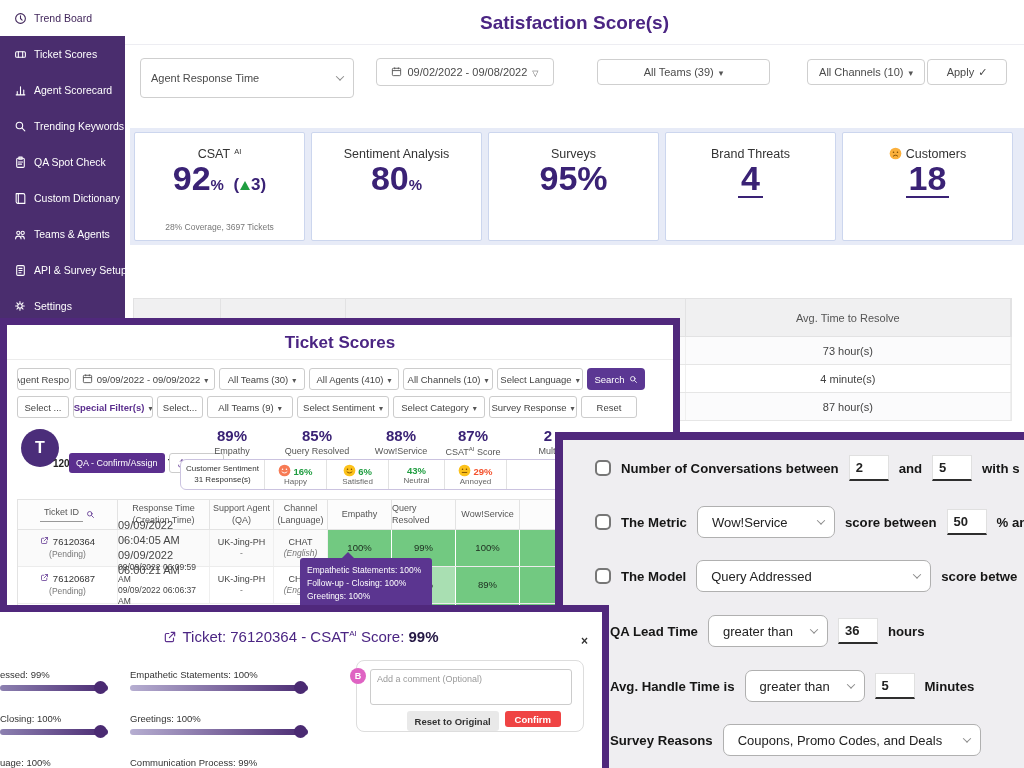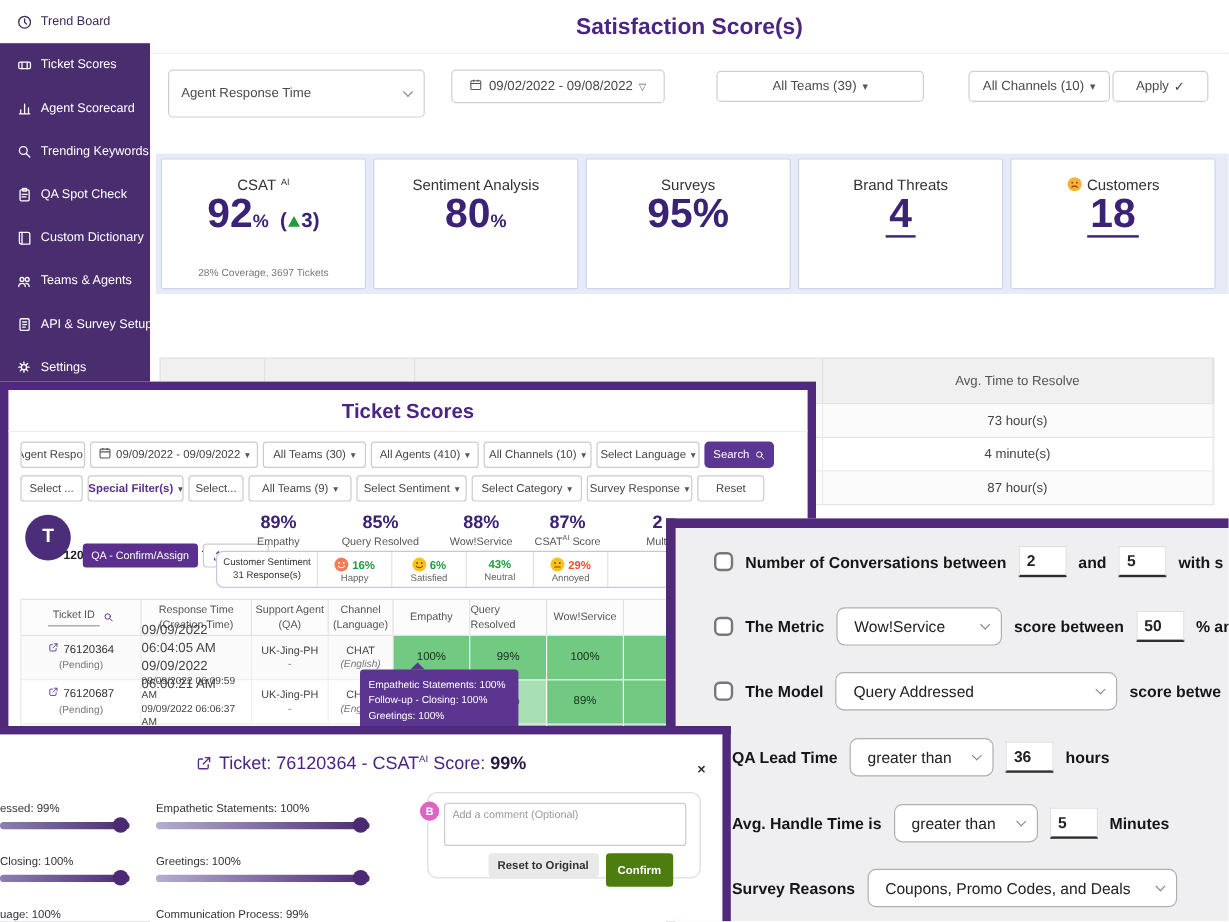--- a/index.html
+++ b/index.html
@@ -123,21 +123,21 @@
   .sl-label { position:absolute; font-size:9.5px; color:#333; white-space:nowrap; }
   .sl-track { position:absolute; height:6px; border-radius:3px; background:linear-gradient(90deg,#b6aed1,#4a2a72); cursor:pointer; }
   .sl-track.cut { background:linear-gradient(90deg,#8c80b0,#4a2a72); }
   .sl-thumb { position:absolute; top:-4px; width:13px; height:13px; border-radius:50%; background:#4a2a72; }
   .comment-card { position:absolute; left:356px; top:48px; width:228px; height:72px; border:1px solid #ddd; border-radius:8px; background:#fff; }
   .c-avatar { position:absolute; left:-7px; top:7px; width:16px; height:16px; border-radius:50%; background:#df63c3; color:#fff; font-size:9px; font-weight:700; display:flex; align-items:center; justify-content:center; }
   .c-textarea { position:absolute; left:13px; top:8px; width:202px; height:36px; border:1px solid #ccc; border-radius:3px; font-family:"Liberation Sans",sans-serif; font-size:9px; padding:4px 6px; resize:none; color:#333; }
   .c-textarea::placeholder { color:#9a9a9a; }
   .c-btns { position:absolute; right:22px; top:50px; display:flex; gap:6px; }
   .reset-btn { height:20px; padding:0 8px; background:#e9e9e9; border:none; border-radius:3px; font-size:9.5px; font-weight:700; color:#333; cursor:pointer; }
-  .confirm-btn { height:28px; padding:0 10px; background:#4d7c0f; border:none; border-radius:3px; font-size:9.5px; font-weight:700; color:#fff; cursor:pointer; }
+  .confirm-btn { height:16px; padding:0 10px; background:#ef4444; border:none; border-radius:3px; font-size:9.5px; font-weight:700; color:#fff; cursor:pointer; }
 
   .face { width:13px; height:13px; }
 </style>
 </head>
 <body>
 
 <div id="app">
 
   <aside class="sidebar">
     <div class="sb-item active">

